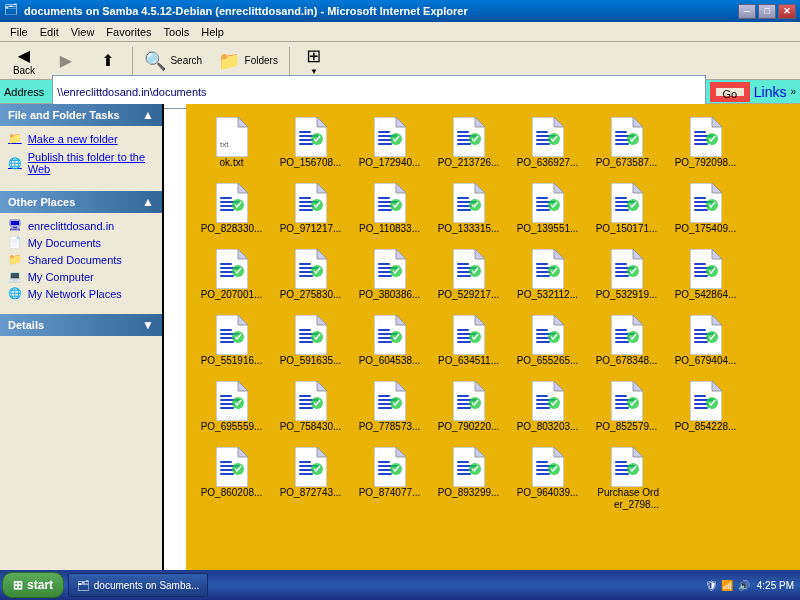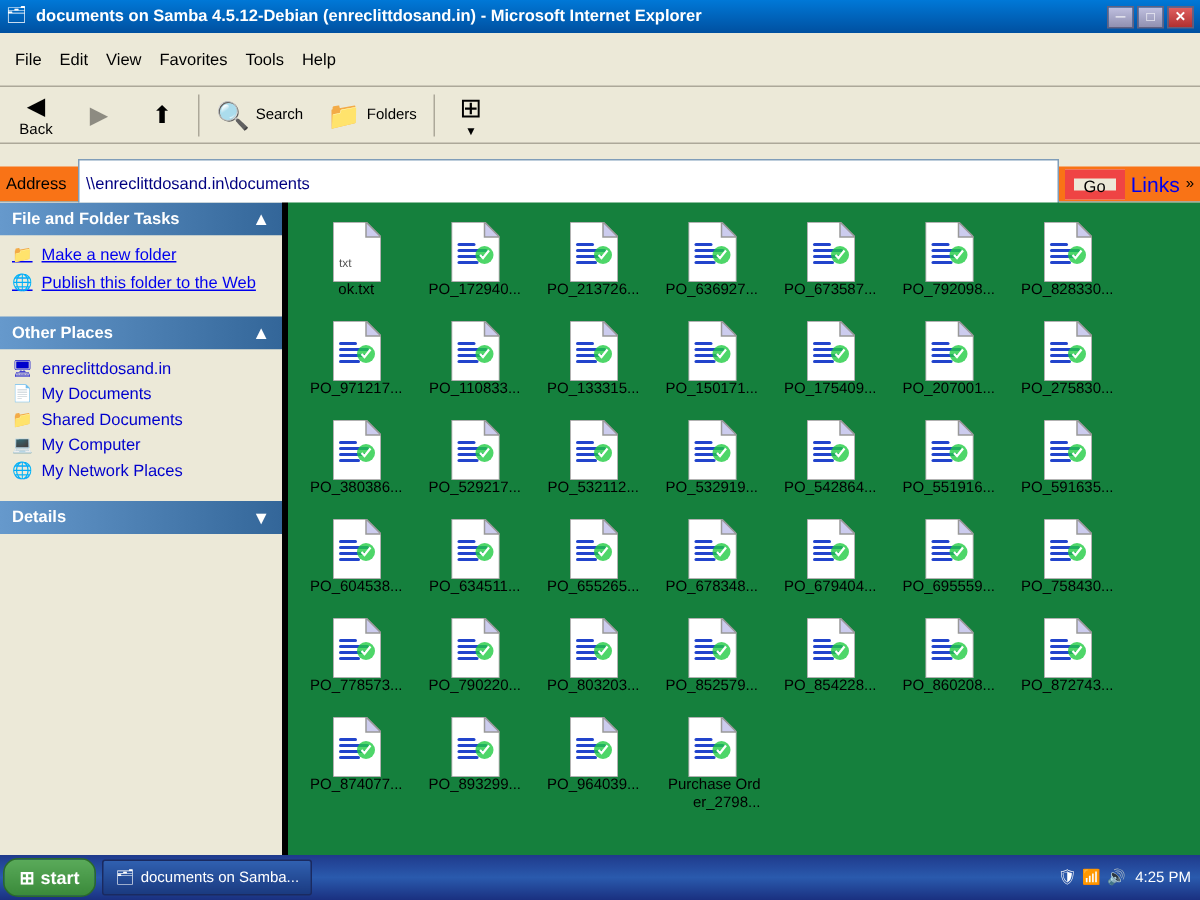--- a/index.html
+++ b/index.html
@@ -20,21 +20,21 @@
     .title-btn {
       width: 18px; height: 15px; background: linear-gradient(to bottom, #c0c0e0, #9090b0);
       border: 1px solid #606080; color: white; font-size: 9px; cursor: pointer;
       display: flex; align-items: center; justify-content: center; font-weight: bold;
     }
     .title-btn.close { background: linear-gradient(to bottom, #e06060, #b03030); }
 
     
     .menu-bar {
       background: #ece9d8;
-      height: 36px;
+      height: 20px;
       display: flex;
       align-items: center;
       padding: 0 4px;
       border-bottom: 1px solid #aca899;
     }
     .menu-item {
       padding: 2px 6px;
       font-size: 11px;
       cursor: pointer;
     }
@@ -54,28 +54,27 @@
       padding: 2px 6px; cursor: pointer; font-size: 10px; min-width: 40px;
       border: 1px solid transparent; border-radius: 2px;
     }
     .toolbar-sep { width: 1px; height: 28px; background: #aca899; margin: 0 2px; }
     .search-btn { flex-direction: row; gap: 4px; }
     .folders-btn { flex-direction: row; gap: 4px; }
     .views-btn { display: flex; align-items: center; padding: 2px 4px; cursor: pointer; }
 
     
     .address-bar {
-      background: #f97316;
+      background: #5eead4;
       height: 24px;
       display: flex;
       align-items: center;
       padding: 0 4px;
       border-bottom: 1px solid #aca899;
       gap: 4px;
-      margin-top: 15px;
     }
     .address-label { font-size: 11px; margin-right: 4px; }
     .address-input {
       flex: 1; height: 20px; border: 1px solid #7f9db9; background: white;
       padding: 16px 4px; font-size: 11px; color: #000080;
     }
     .address-go-btn {
       height: 20px; width: 40px; background: #ece9d8; border: 6px solid #ef4444;
       cursor: pointer; font-size: 11px;
     }
@@ -83,23 +82,23 @@
 
     
     .main-area {
       display: flex;
       height: calc(600px - 22px - 20px - 38px - 24px - 22px);
       background: white;
     }
 
     
     .left-panel {
-      width: 192px;
+      width: 164px;
       background: #ece9d8;
-      border-right: 4px solid #000000;
+      border-right: 2px solid #000000;
       overflow-y: auto;
       flex-shrink: 0;
     }
     .panel-section {
       margin-bottom: 4px;
     }
     .panel-header {
       background: linear-gradient(to right, #6699cc, #336699);
       color: white;
       font-size: 11px;
@@ -118,24 +117,25 @@
     }
     .other-places-link {
       display: flex; align-items: center; gap: 6px;
       color: #0000cc; cursor: pointer; font-size: 11px;
       margin-bottom: 4px;
     }
 
     
     .file-area {
       flex: 1;
-      background: #15803d;
+      background: #eab308;
       overflow-y: auto;
       padding: 4px;
       position: relative;
+      margin-left: 22px;
     }
     .file-grid {
       display: flex;
       flex-wrap: wrap;
       gap: 4px;
       padding: 4px;
     }
     .file-item {
       display: flex;
       flex-direction: column;
@@ -357,20 +357,35 @@
       <polygon points="22,0 22,10 32,10" fill="#cce" stroke="#999" stroke-width="1"></polygon>
 
       <rect x="4" y="14" width="12" height="2" fill="#2244cc" rx="1"></rect>
       <rect x="4" y="18" width="20" height="2" fill="#2244cc" rx="1"></rect>
       <rect x="4" y="22" width="18" height="2" fill="#2244cc" rx="1"></rect>
       <rect x="4" y="26" width="14" height="2" fill="#2244cc" rx="1"></rect>
       <circle cx="22" cy="22" r="6" fill="#22cc44" opacity="0.8"></circle>
       <path d="M19,22 L21,24 L25,19" stroke="white" stroke-width="1.5" fill="none"></path>
 
     </svg>
+          <span class="file-name">PO_156708...</span>
+        </div>
+        <div class="file-item">
+          <svg class="doc-svg" viewBox="0 0 32 40" xmlns="http://www.w3.org/2000/svg">
+      <polygon points="0,0 22,0 32,10 32,40 0,40" fill="white" stroke="#999" stroke-width="1"></polygon>
+      <polygon points="22,0 22,10 32,10" fill="#cce" stroke="#999" stroke-width="1"></polygon>
+
+      <rect x="4" y="14" width="12" height="2" fill="#2244cc" rx="1"></rect>
+      <rect x="4" y="18" width="20" height="2" fill="#2244cc" rx="1"></rect>
+      <rect x="4" y="22" width="18" height="2" fill="#2244cc" rx="1"></rect>
+      <rect x="4" y="26" width="14" height="2" fill="#2244cc" rx="1"></rect>
+      <circle cx="22" cy="22" r="6" fill="#22cc44" opacity="0.8"></circle>
+      <path d="M19,22 L21,24 L25,19" stroke="white" stroke-width="1.5" fill="none"></path>
+
+    </svg>
           <span class="file-name">PO_172940...</span>
         </div>
         <div class="file-item">
           <svg class="doc-svg" viewBox="0 0 32 40" xmlns="http://www.w3.org/2000/svg">
       <polygon points="0,0 22,0 32,10 32,40 0,40" fill="white" stroke="#999" stroke-width="1"></polygon>
       <polygon points="22,0 22,10 32,10" fill="#cce" stroke="#999" stroke-width="1"></polygon>
 
       <rect x="4" y="14" width="12" height="2" fill="#2244cc" rx="1"></rect>
       <rect x="4" y="18" width="20" height="2" fill="#2244cc" rx="1"></rect>
       <rect x="4" y="22" width="18" height="2" fill="#2244cc" rx="1"></rect>
@@ -478,20 +493,35 @@
 
       <rect x="4" y="14" width="12" height="2" fill="#2244cc" rx="1"></rect>
       <rect x="4" y="18" width="20" height="2" fill="#2244cc" rx="1"></rect>
       <rect x="4" y="22" width="18" height="2" fill="#2244cc" rx="1"></rect>
       <rect x="4" y="26" width="14" height="2" fill="#2244cc" rx="1"></rect>
       <circle cx="22" cy="22" r="6" fill="#22cc44" opacity="0.8"></circle>
       <path d="M19,22 L21,24 L25,19" stroke="white" stroke-width="1.5" fill="none"></path>
 
     </svg>
           <span class="file-name">PO_133315...</span>
+        </div>
+        <div class="file-item">
+          <svg class="doc-svg" viewBox="0 0 32 40" xmlns="http://www.w3.org/2000/svg">
+      <polygon points="0,0 22,0 32,10 32,40 0,40" fill="white" stroke="#999" stroke-width="1"></polygon>
+      <polygon points="22,0 22,10 32,10" fill="#cce" stroke="#999" stroke-width="1"></polygon>
+
+      <rect x="4" y="14" width="12" height="2" fill="#2244cc" rx="1"></rect>
+      <rect x="4" y="18" width="20" height="2" fill="#2244cc" rx="1"></rect>
+      <rect x="4" y="22" width="18" height="2" fill="#2244cc" rx="1"></rect>
+      <rect x="4" y="26" width="14" height="2" fill="#2244cc" rx="1"></rect>
+      <circle cx="22" cy="22" r="6" fill="#22cc44" opacity="0.8"></circle>
+      <path d="M19,22 L21,24 L25,19" stroke="white" stroke-width="1.5" fill="none"></path>
+
+    </svg>
+          <span class="file-name">PO_139551...</span>
         </div>
         <div class="file-item">
           <svg class="doc-svg" viewBox="0 0 32 40" xmlns="http://www.w3.org/2000/svg">
       <polygon points="0,0 22,0 32,10 32,40 0,40" fill="white" stroke="#999" stroke-width="1"></polygon>
       <polygon points="22,0 22,10 32,10" fill="#cce" stroke="#999" stroke-width="1"></polygon>
 
       <rect x="4" y="14" width="12" height="2" fill="#2244cc" rx="1"></rect>
       <rect x="4" y="18" width="20" height="2" fill="#2244cc" rx="1"></rect>
       <rect x="4" y="22" width="18" height="2" fill="#2244cc" rx="1"></rect>
       <rect x="4" y="26" width="14" height="2" fill="#2244cc" rx="1"></rect>

